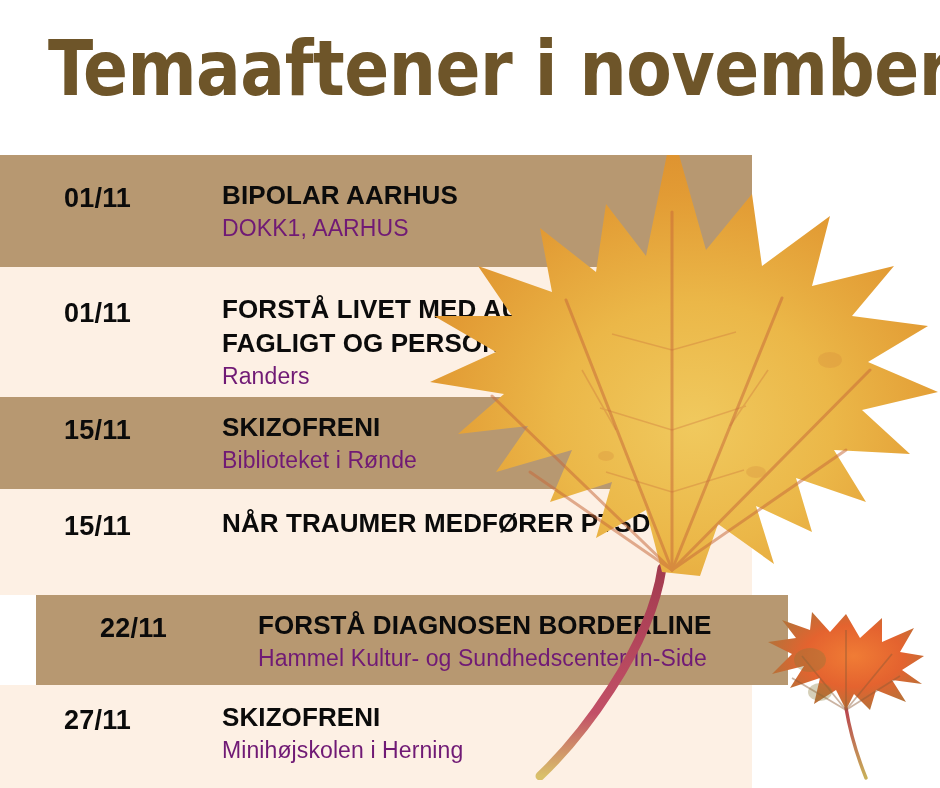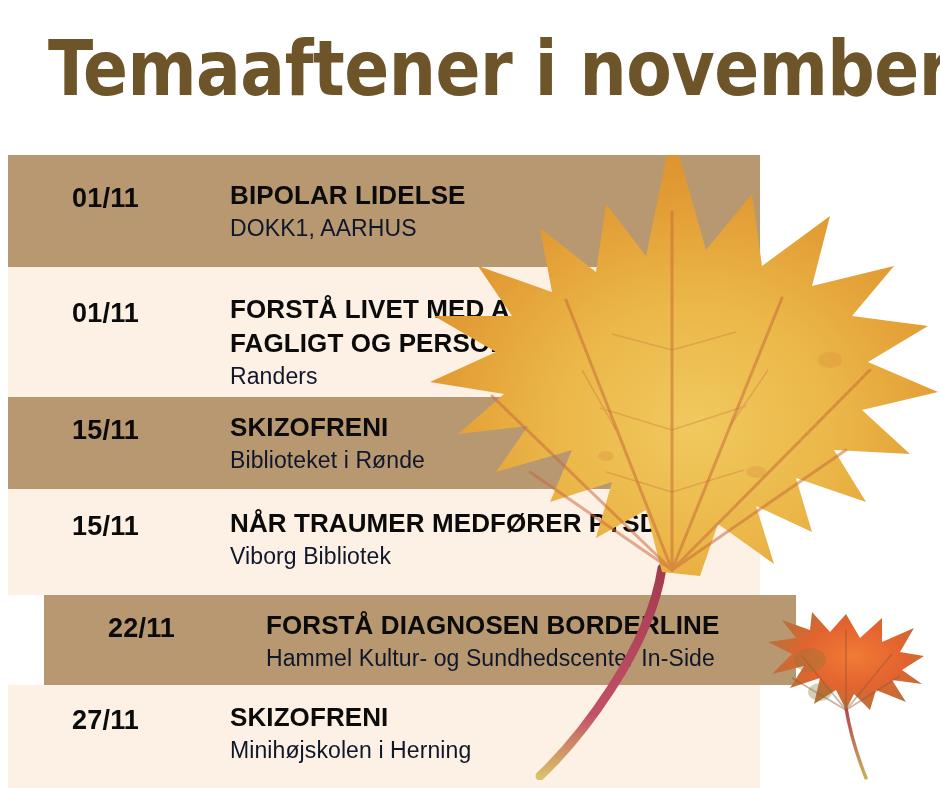--- a/index.html
+++ b/index.html
@@ -54,21 +54,21 @@
   #rows {
     position: absolute;
     left: 0;
     top: 0;
     width: 940px;
     height: 788px;
     z-index: 1;
   }
   .row {
     position: absolute;
-    left: 8px;
+    left: 0;
     width: 752px;
     box-sizing: border-box;
   }
   .row.brown  { background: #B79871; }
   .row.cream  { background: #FDF0E4; }
 
   .row-date {
     position: absolute;
     left: 64px;
     width: 150px;
@@ -89,21 +89,21 @@
     color: #0B0B0B;
     font-family: "Liberation Sans", sans-serif;
     font-weight: 700;
     font-size: 26px;
     line-height: 34px;
     letter-spacing: 0.1px;
   }
   .row-title .ln { display: block; white-space: nowrap; }
   .row-venue {
     margin-top: 2px;
-    color: #0f172a;
+    color: #701a75;
     font-family: "Liberation Sans", sans-serif;
     font-weight: 400;
     font-size: 23px;
     line-height: 29px;
     letter-spacing: 0.1px;
     white-space: nowrap;
   }
 
   
   #row-0 { top: 155px;  height: 112px; }
@@ -159,21 +159,21 @@
 <body>
 
 <div id="poster">
 
   <div id="rows">
 
     <div class="row brown" id="row-0">
       <div class="row-date">01/11</div>
       <div class="row-body">
         <div class="row-title">
-          <span class="ln">BIPOLAR LIDELSE</span>
+          <span class="ln">BIPOLAR AARHUS</span>
         </div>
         <div class="row-venue">DOKK1, AARHUS</div>
       </div>
     </div>
 
     <div class="row cream" id="row-1">
       <div class="row-date">01/11</div>
       <div class="row-body">
         <div class="row-title">
           <span class="ln">FORSTÅ LIVET MED AUTISME UD FRA ET</span>
@@ -192,21 +192,20 @@
         <div class="row-venue">Biblioteket i Rønde</div>
       </div>
     </div>
 
     <div class="row cream" id="row-3">
       <div class="row-date">15/11</div>
       <div class="row-body">
         <div class="row-title">
           <span class="ln">NÅR TRAUMER MEDFØRER PTSD</span>
         </div>
-        <div class="row-venue">Viborg Bibliotek</div>
       </div>
     </div>
 
     <div class="row brown" id="row-4">
       <div class="row-date">22/11</div>
       <div class="row-body">
         <div class="row-title">
           <span class="ln">FORSTÅ DIAGNOSEN BORDERLINE</span>
         </div>
         <div class="row-venue">Hammel Kultur- og Sundhedscenter In-Side</div>

